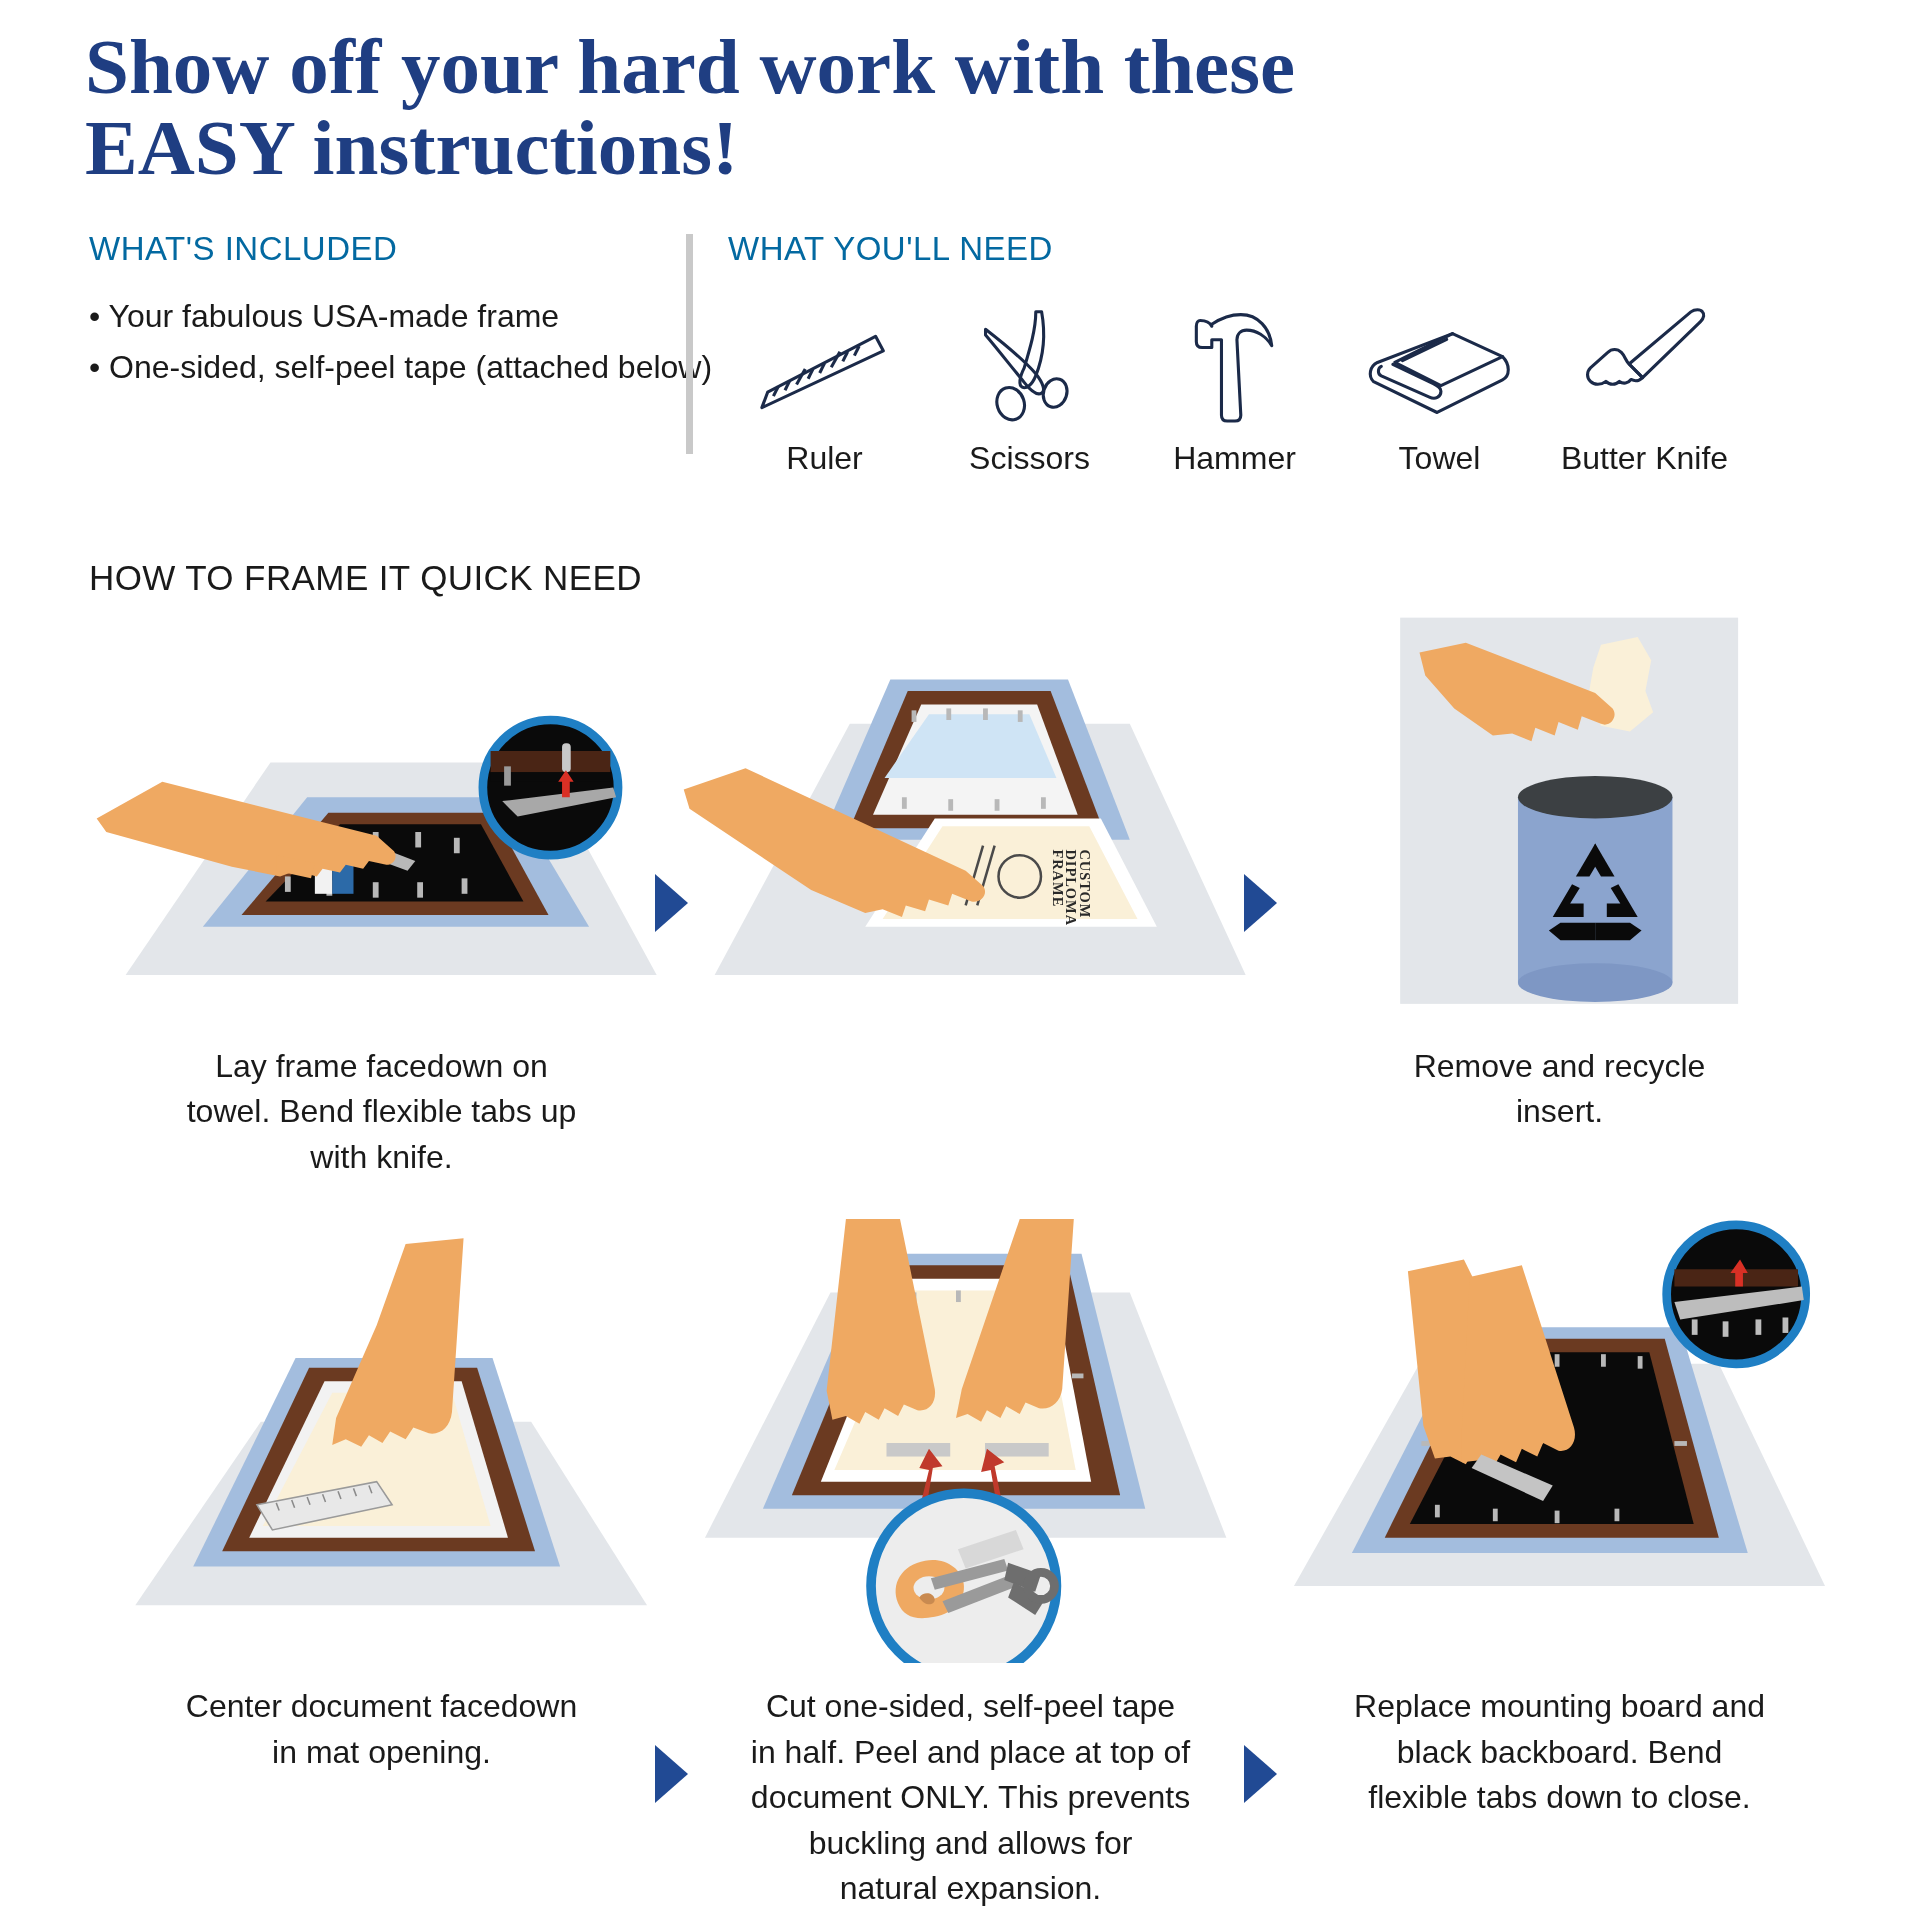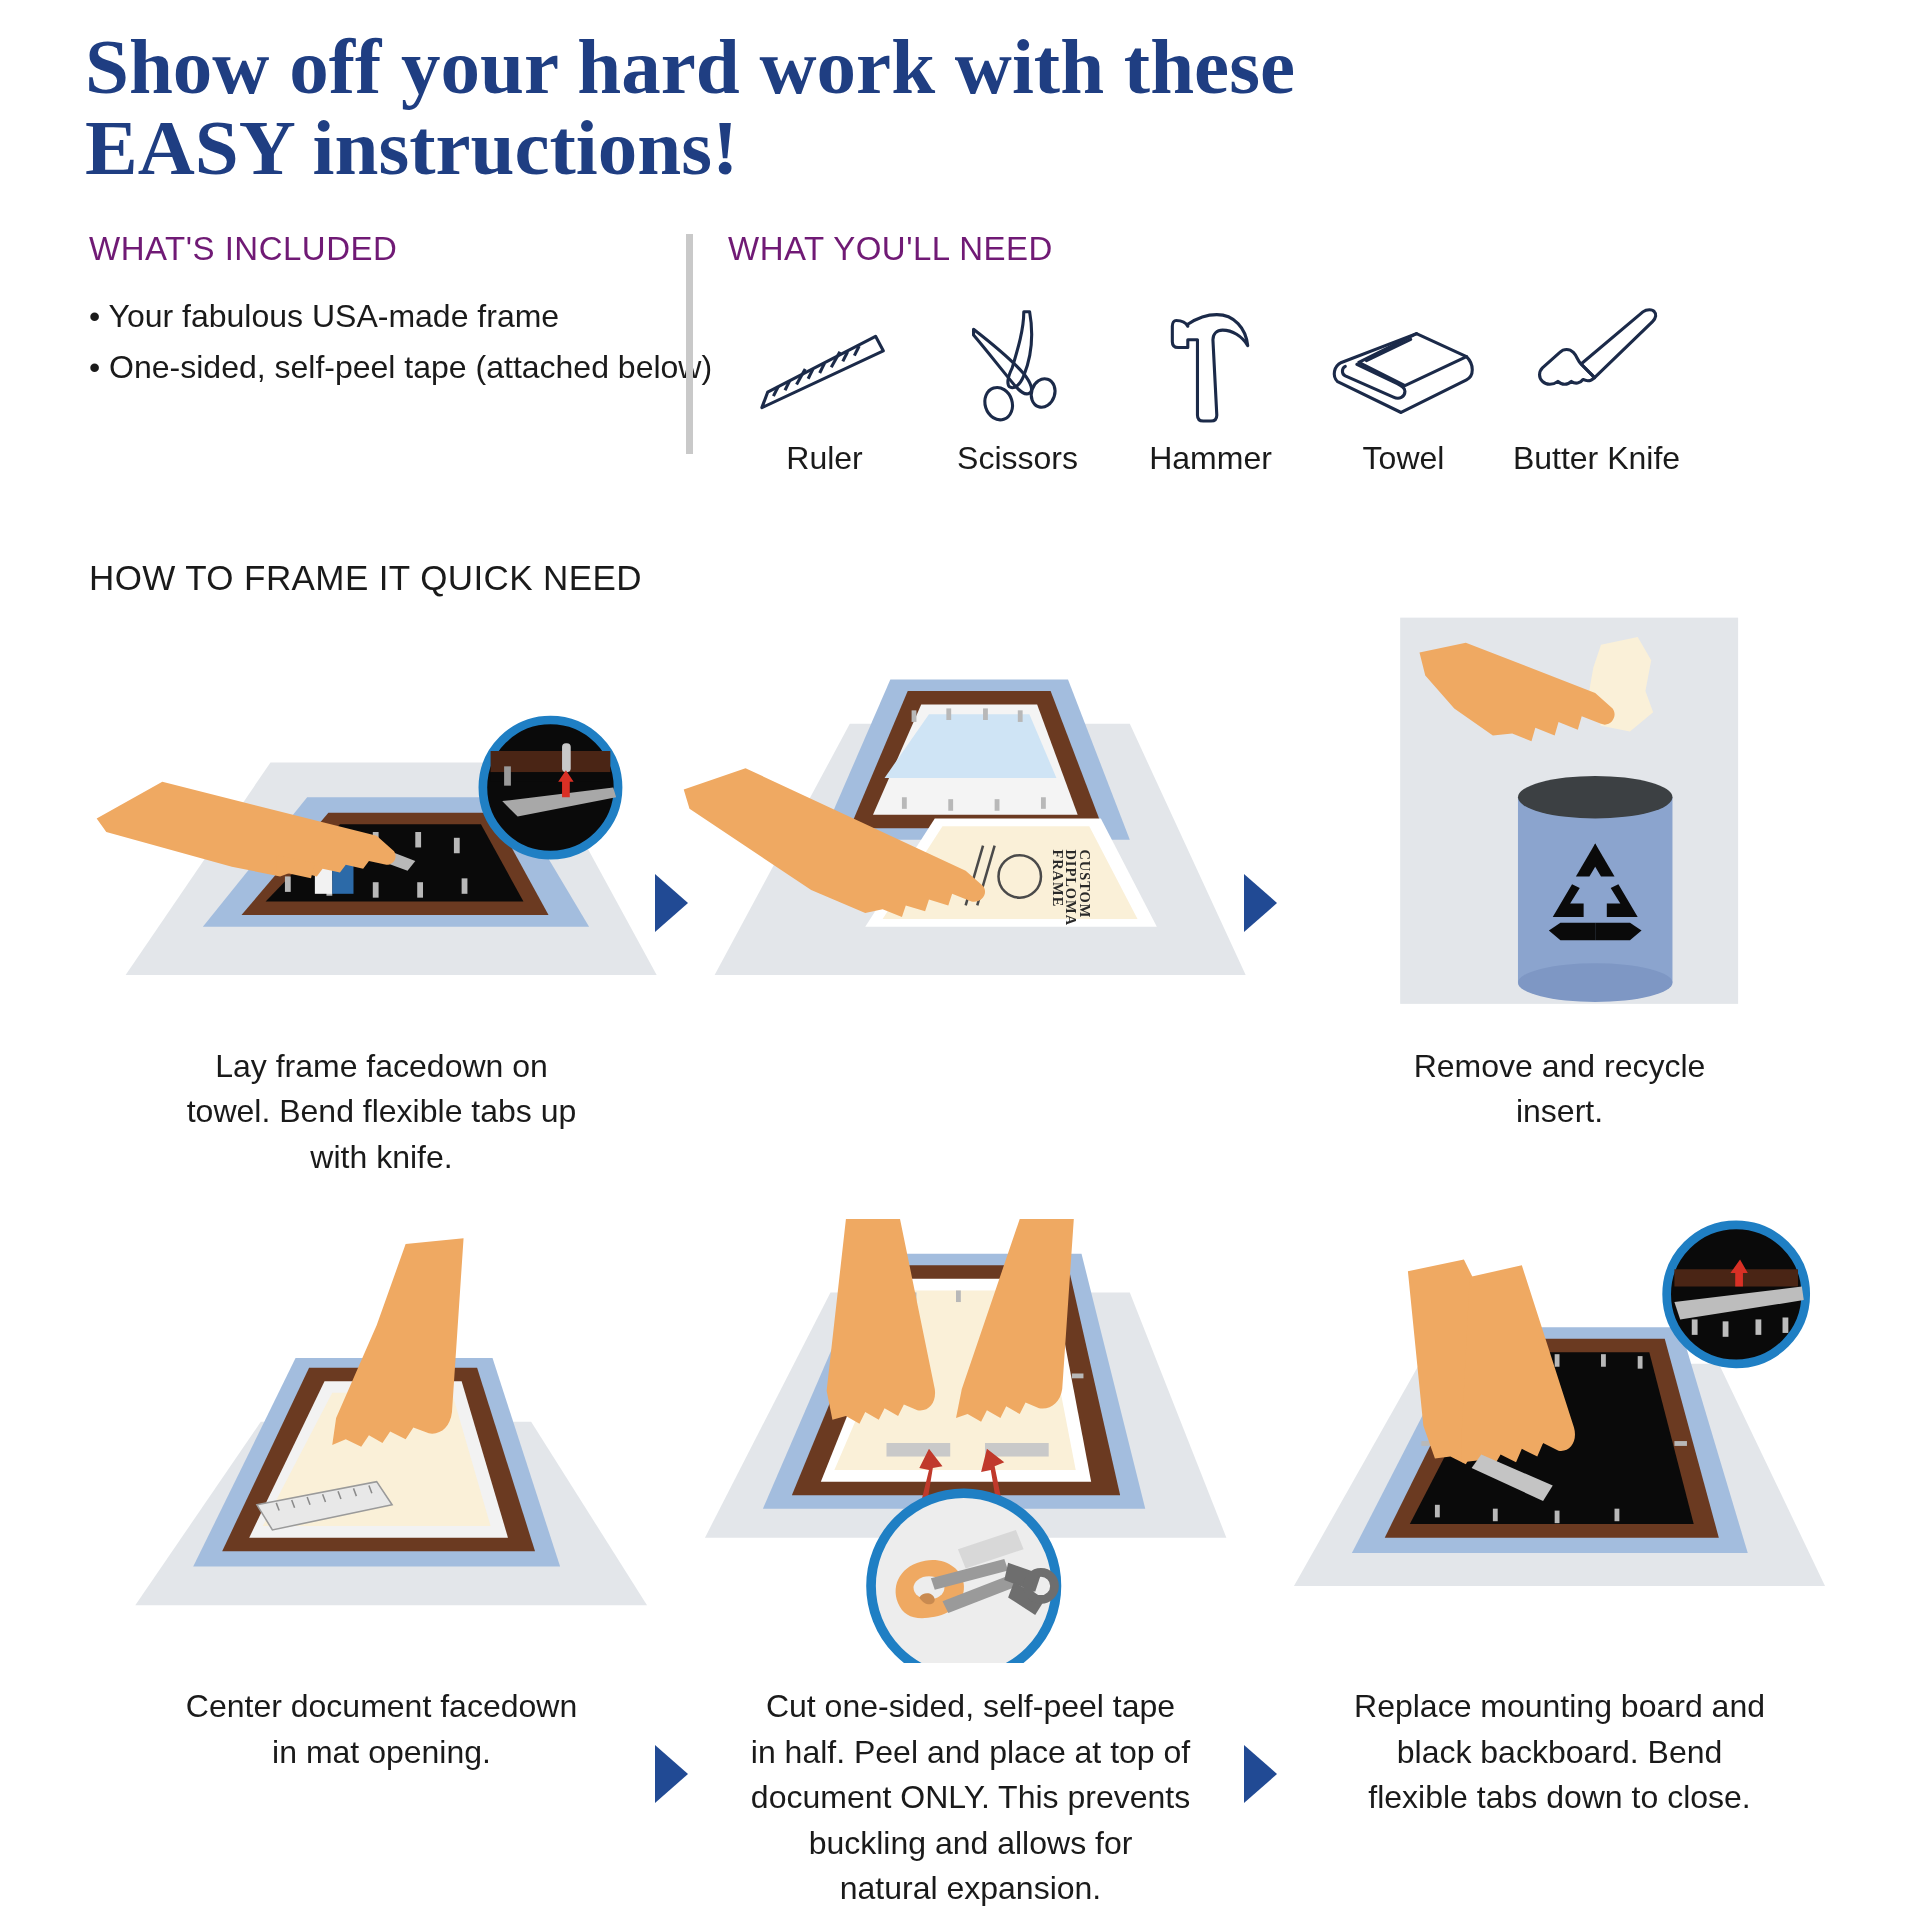--- a/index.html
+++ b/index.html
@@ -20,35 +20,35 @@
     line-height: 1.02;
     letter-spacing: 0px;
     color: #1F3E82;
     white-space: pre-line;
   }
 
   
   .hdr-left { position: absolute; left: 89px; top: 230px; width: 599px; }
   .hdr-right { position: absolute; left: 728px; top: 230px; width: 1081px; }
   .sect-head {
-    font-size: 33px; color: #701a75; letter-spacing: 0.5px;
+    font-size: 33px; color: #0369a1; letter-spacing: 0.5px;
     font-stretch: condensed;
   }
   .bullets { margin-top: 23px; }
   .bullet {
     font-size: 32px; color: #1a1a1a; line-height: 1.58;
     white-space: nowrap;
   }
   .divider {
     position: absolute; left: 686px; top: 234px;
     width: 6.8px; height: 220px; background: #c9c9c9;
   }
 
   
-  .tools { display: flex; margin-top: 33px; gap: 0px; }
+  .tools { display: flex; margin-top: 33px; gap: 12px; }
   .tool { width: 193px; text-align: center; }
   .tool-ico { height: 124px; display: flex; align-items: flex-end; justify-content: center; }
   .tool-lbl { margin-top: 15.4px; font-size: 32px; color: #1a1a1a; }
 
   
   .guide-head {
     position: absolute; left: 89px; top: 558px;
     font-size: 35px; color: #1a1a1a; letter-spacing: 0.4px;
   }
 

